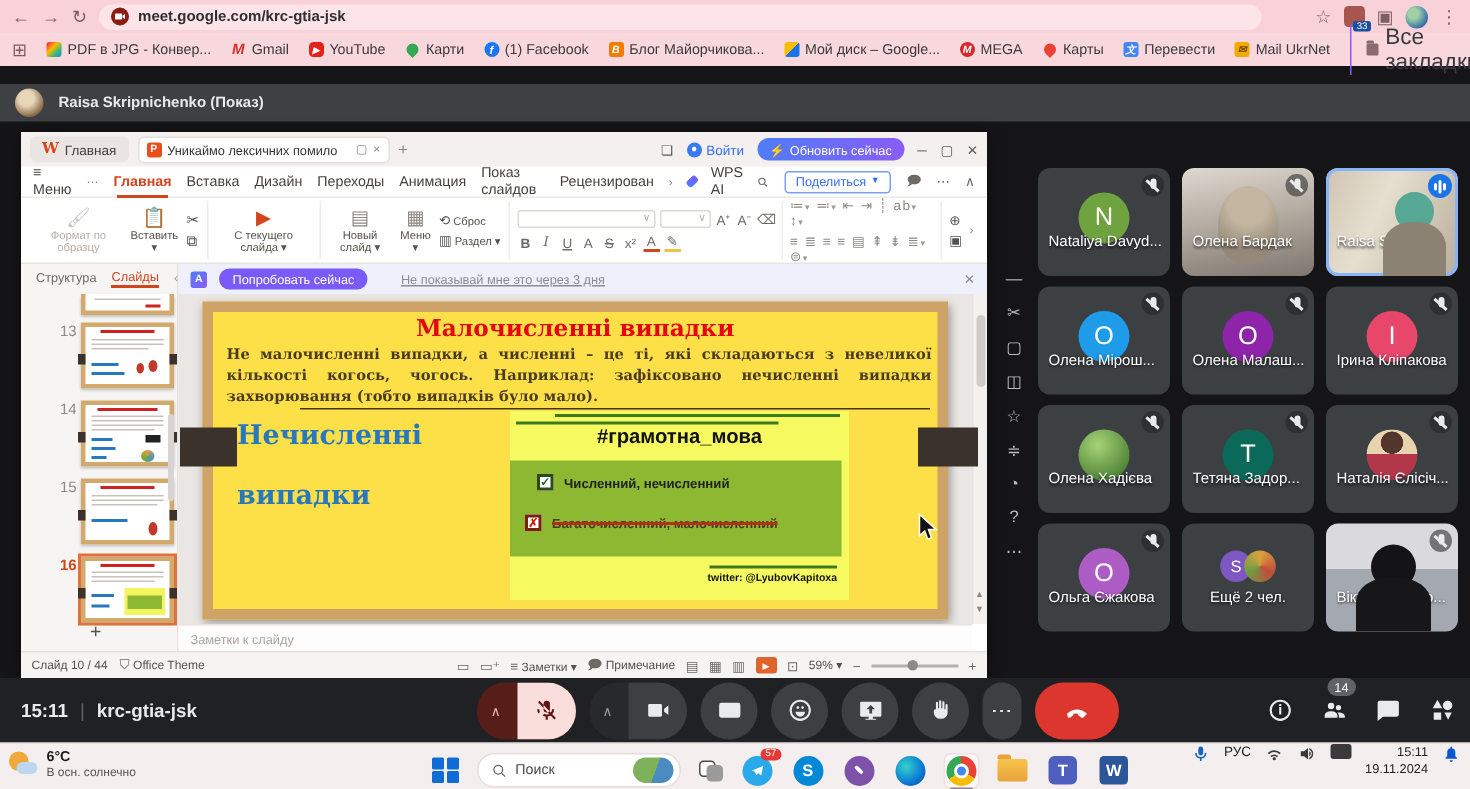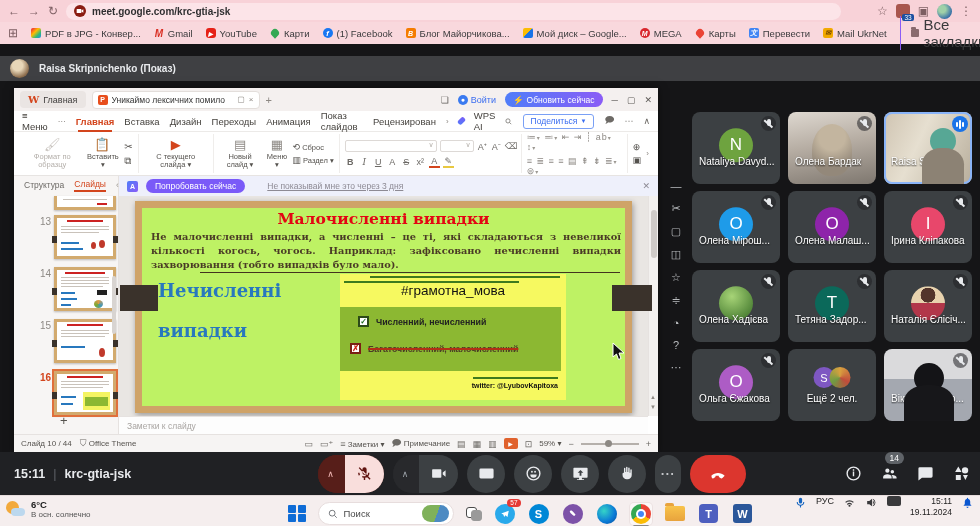--- a/index.html
+++ b/index.html
@@ -95,31 +95,31 @@
 .bl{background:#2878be;height:2px}
 .clipL{left:-5px;top:18px;width:5px;height:7px;background:#3a322b}
 .clipR{right:-5px;top:18px;width:5px;height:7px;background:#3a322b}
 .sbplus{position:absolute;left:46px;bottom:6px;font-size:13px;color:#55524e}
 .sbscroll{position:absolute;right:2px;top:100px;width:4px;height:58px;background:#d8d4d1;border-radius:2px}
 
 .cnv{position:absolute;left:105px;top:108px;width:529px;height:220px;background:#e9e6e3;overflow:visible}
 .vscroll{position:absolute;right:0;top:108px;width:10px;height:220px;background:#f3f1ef;border-left:1px solid #e6e2e0}
 .vthumb{position:absolute;left:2px;top:14px;width:6px;height:48px;background:#cfcbc8;border-radius:3px}
 .varr{position:absolute;left:1px;font-size:6px;color:#8d8984}
-#slide{position:absolute;left:16px;top:5px;width:497px;height:212px;background:#bef264;border:7px solid #cfa368;box-shadow:1px 2px 6px rgba(0,0,0,.35)}
+#slide{position:absolute;left:16px;top:5px;width:497px;height:212px;background:#fde047;border:7px solid #cfa368;box-shadow:1px 2px 6px rgba(0,0,0,.35)}
 #slide .in{position:relative;width:100%;height:100%;font-family:"DejaVu Serif",serif}
 .sl-title{position:absolute;left:0;top:1px;width:100%;text-align:center;color:#e30613;font-size:15.5px;font-weight:bold}
 .sl-body{position:absolute;left:9px;top:22px;width:470px;color:#4a3b26;font-size:9.8px;font-weight:bold;line-height:1.45;text-align:justify}
 .sl-rule{position:absolute;left:58px;top:64px;width:420px;height:1px;background:#43341f}
 .sl-blue1{position:absolute;left:16px;top:72px;color:#2878be;font-size:18px;font-weight:bold}
 .sl-blue2{position:absolute;left:16px;top:112px;color:#2878be;font-size:18px;font-weight:bold}
 .ybox{position:absolute;left:198px;top:66px;width:226px;height:126px;background:#f6f960;font-family:"Liberation Sans",sans-serif}
 .ybox .tln1{position:absolute;right:6px;top:2px;width:190px;height:2px;background:#3e7a1e}
 .ybox .tln2{position:absolute;left:4px;top:7px;width:175px;height:2px;background:#3e7a1e}
-.hashtag{position:absolute;left:0;top:9px;width:100%;text-align:center;font-size:13.5px;font-weight:normal;color:#111}
+.hashtag{position:absolute;left:0;top:9px;width:100%;text-align:center;font-size:13.5px;font-weight:bold;color:#111}
 .gbox{position:absolute;left:0;top:33px;right:5px;height:64px;background:#8cb832}
 .chkrow{position:absolute;left:18px;display:flex;align-items:center;gap:7px}
 .chk{width:11px;height:11px;background:#fff;border:2px solid #2c4a18;font-size:8px;line-height:8px;text-align:center;color:#1c6b1c;font-weight:bold}
 .chk.bad{border-color:#7a1f14;color:#cc1f0e}
 .chkrow .lbl{font-size:8.8px;font-weight:bold;color:#222}
 .chkrow .lbl.strike{color:#4a3b26;text-decoration:line-through;text-decoration-color:#b23016;text-decoration-thickness:1.5px}
 .ybox .bln{position:absolute;right:8px;top:103px;width:85px;height:2px;background:#3e7a1e}
 .credit{position:absolute;right:8px;top:108px;font-size:7px;font-weight:bold;color:#111}
 .clip2L{position:absolute;left:-22px;top:77px;width:38px;height:26px;background:#3a322b;z-index:3}
 .clip2R{position:absolute;right:-27px;top:77px;width:40px;height:26px;background:#3a322b;z-index:3}

